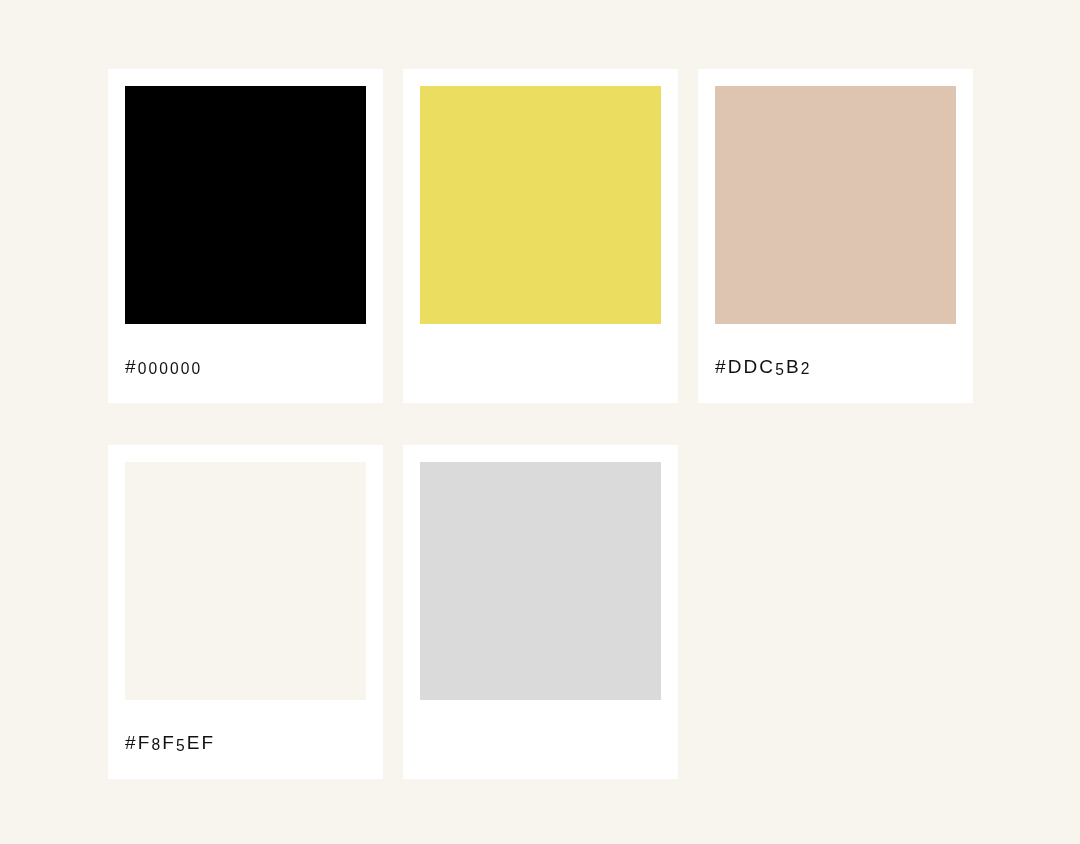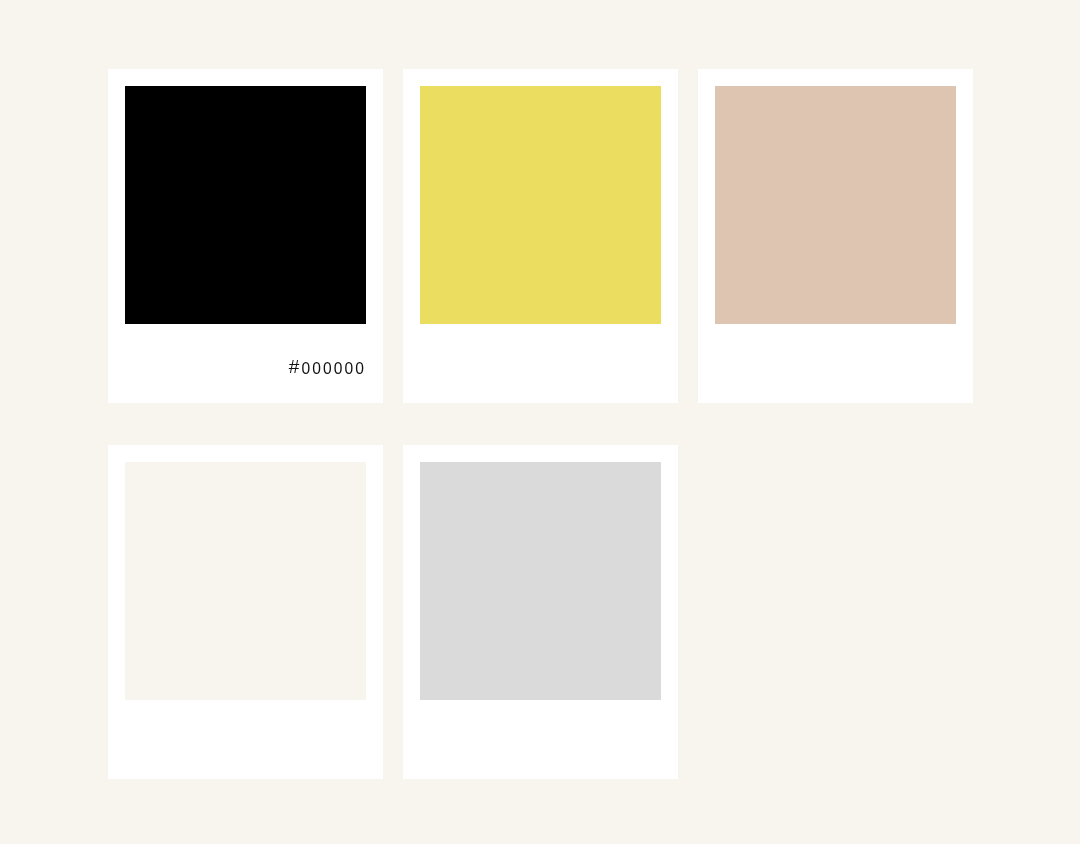--- a/index.html
+++ b/index.html
@@ -14,21 +14,20 @@
     font-family: "Liberation Sans", "DejaVu Sans", sans-serif;
     overflow: hidden;
   }
 
   .palette-board {
     position: relative;
     width: 1080px;
     height: 844px;
     box-sizing: border-box;
     padding: 69px 108px 65px 108px;
-    text-align: right;
   }
 
   .palette-grid {
     display: grid;
     grid-template-columns: repeat(3, 275px);
     grid-template-rows: 334px 334px;
     column-gap: 20px;
     row-gap: 42px;
   }
 
@@ -80,21 +79,23 @@
   <div class="palette-grid" id="swatch-grid">
       <div class="swatch-card">
         <div class="swatch-chip" style="background: rgb(0, 0, 0);"></div>
         <div class="swatch-label"><span>#</span><span class="digit">0</span><span class="digit">0</span><span class="digit">0</span><span class="digit">0</span><span class="digit">0</span><span class="digit">0</span></div>
       </div>
       <div class="swatch-card">
         <div class="swatch-chip" style="background: rgb(235, 221, 96);"></div>
       </div>
       <div class="swatch-card">
         <div class="swatch-chip" style="background: rgb(221, 197, 178);"></div>
+        <div class="swatch-label"><span>#</span><span>D</span><span>D</span><span>C</span><span class="digit desc">5</span><span>B</span><span class="digit">2</span></div>
       </div>
       <div class="swatch-card">
         <div class="swatch-chip" style="background: rgb(248, 245, 239);"></div>
+        <div class="swatch-label"><span>#</span><span>F</span><span class="digit">8</span><span>F</span><span class="digit desc">5</span><span>E</span><span>F</span></div>
       </div>
       <div class="swatch-card">
         <div class="swatch-chip" style="background: rgb(218, 218, 218);"></div>
       </div>
     </div>
 </div>
 
 </body></html>

